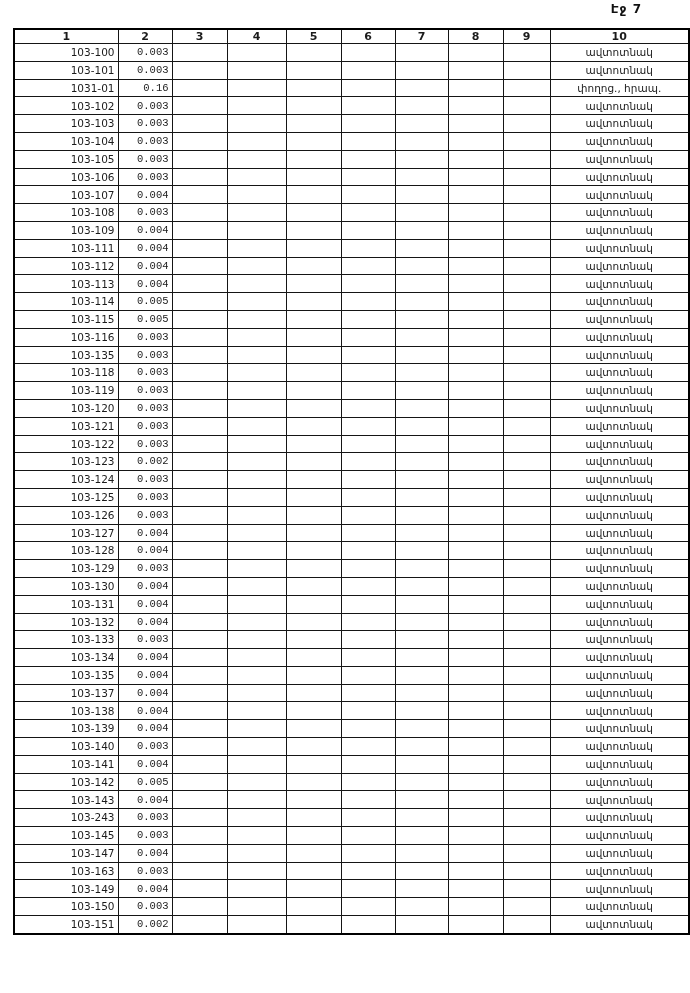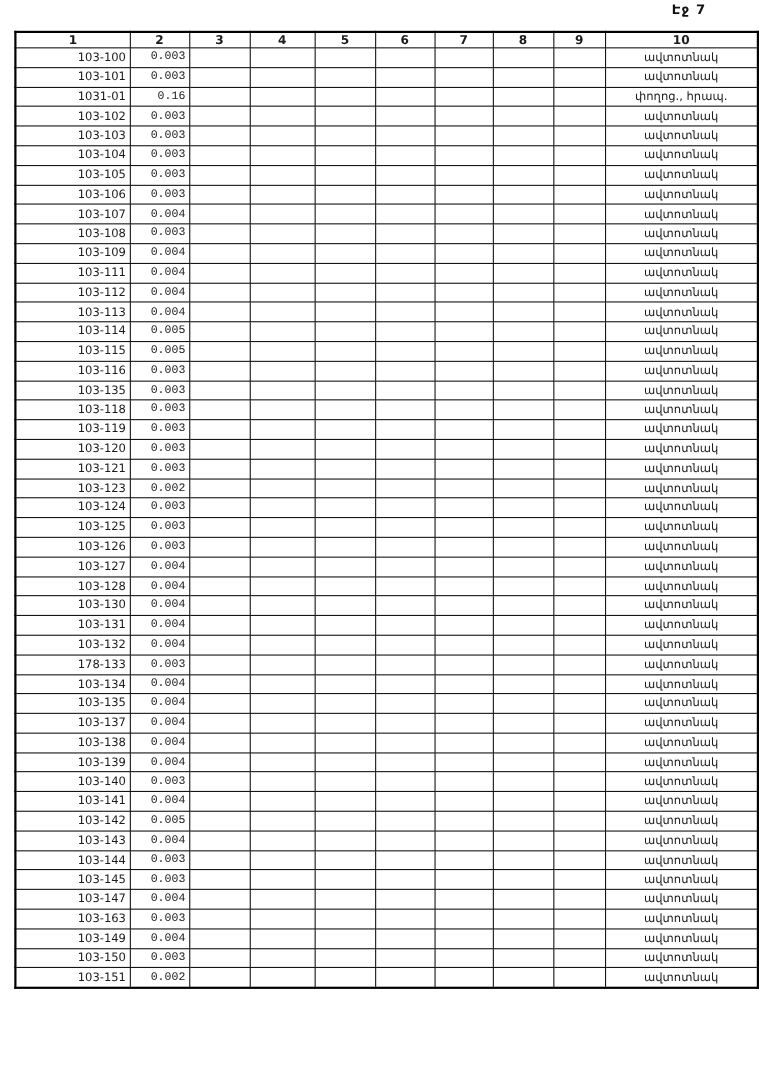--- a/index.html
+++ b/index.html
@@ -381,20 +381,32 @@
     <td></td>
     <td></td>
     <td></td>
     <td></td>
     <td></td>
     <td></td>
     <td></td>
     <td class="cell-type">ավտոտնակ</td>
   </tr>
 
+  <tr>
+    <td class="cell-code">103-122</td>
+    <td class="cell-area">0.003</td>
+    <td></td>
+    <td></td>
+    <td></td>
+    <td></td>
+    <td></td>
+    <td></td>
+    <td></td>
+    <td class="cell-type">ավտոտնակ</td>
+  </tr>
 
   <tr>
     <td class="cell-code">103-123</td>
     <td class="cell-area">0.002</td>
     <td></td>
     <td></td>
     <td></td>
     <td></td>
     <td></td>
     <td></td>
@@ -460,20 +472,32 @@
     <td></td>
     <td></td>
     <td></td>
     <td></td>
     <td></td>
     <td></td>
     <td></td>
     <td class="cell-type">ավտոտնակ</td>
   </tr>
 
+  <tr>
+    <td class="cell-code">103-129</td>
+    <td class="cell-area">0.003</td>
+    <td></td>
+    <td></td>
+    <td></td>
+    <td></td>
+    <td></td>
+    <td></td>
+    <td></td>
+    <td class="cell-type">ավտոտնակ</td>
+  </tr>
 
   <tr>
     <td class="cell-code">103-130</td>
     <td class="cell-area">0.004</td>
     <td></td>
     <td></td>
     <td></td>
     <td></td>
     <td></td>
     <td></td>
@@ -501,21 +525,21 @@
     <td></td>
     <td></td>
     <td></td>
     <td></td>
     <td></td>
     <td></td>
     <td class="cell-type">ավտոտնակ</td>
   </tr>
 
   <tr>
-    <td class="cell-code">178-133</td>
+    <td class="cell-code">103-133</td>
     <td class="cell-area">0.003</td>
     <td></td>
     <td></td>
     <td></td>
     <td></td>
     <td></td>
     <td></td>
     <td></td>
     <td class="cell-type">ավտոտնակ</td>
   </tr>
@@ -632,21 +656,21 @@
     <td></td>
     <td></td>
     <td></td>
     <td></td>
     <td></td>
     <td></td>
     <td class="cell-type">ավտոտնակ</td>
   </tr>
 
   <tr>
-    <td class="cell-code">103-144</td>
+    <td class="cell-code">103-243</td>
     <td class="cell-area">0.003</td>
     <td></td>
     <td></td>
     <td></td>
     <td></td>
     <td></td>
     <td></td>
     <td></td>
     <td class="cell-type">ավտոտնակ</td>
   </tr>

